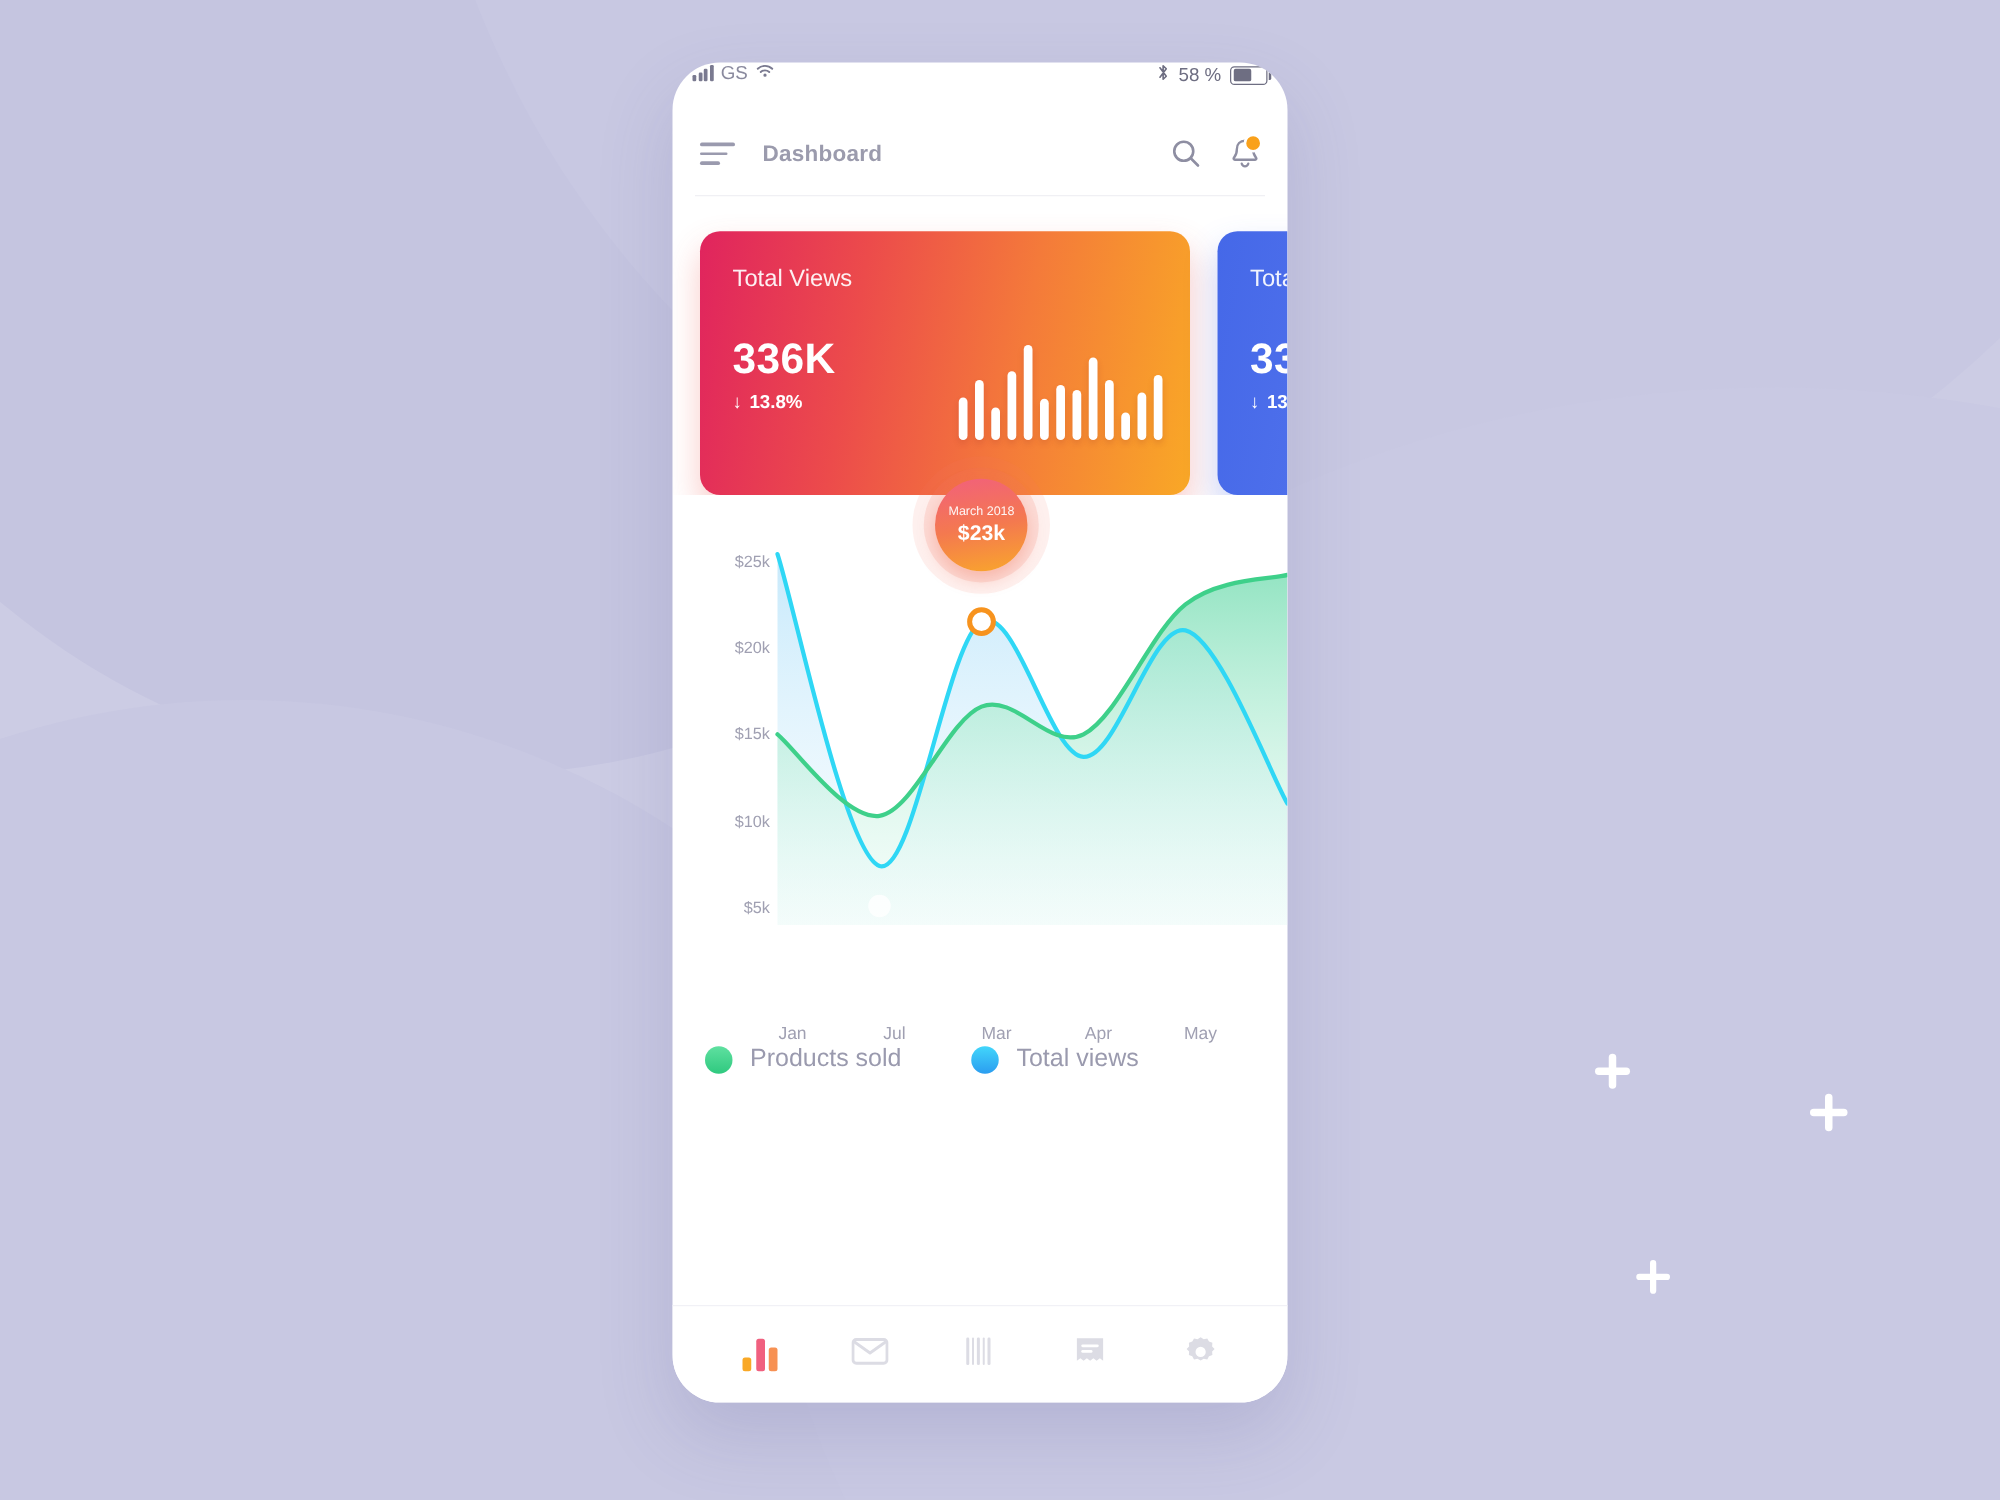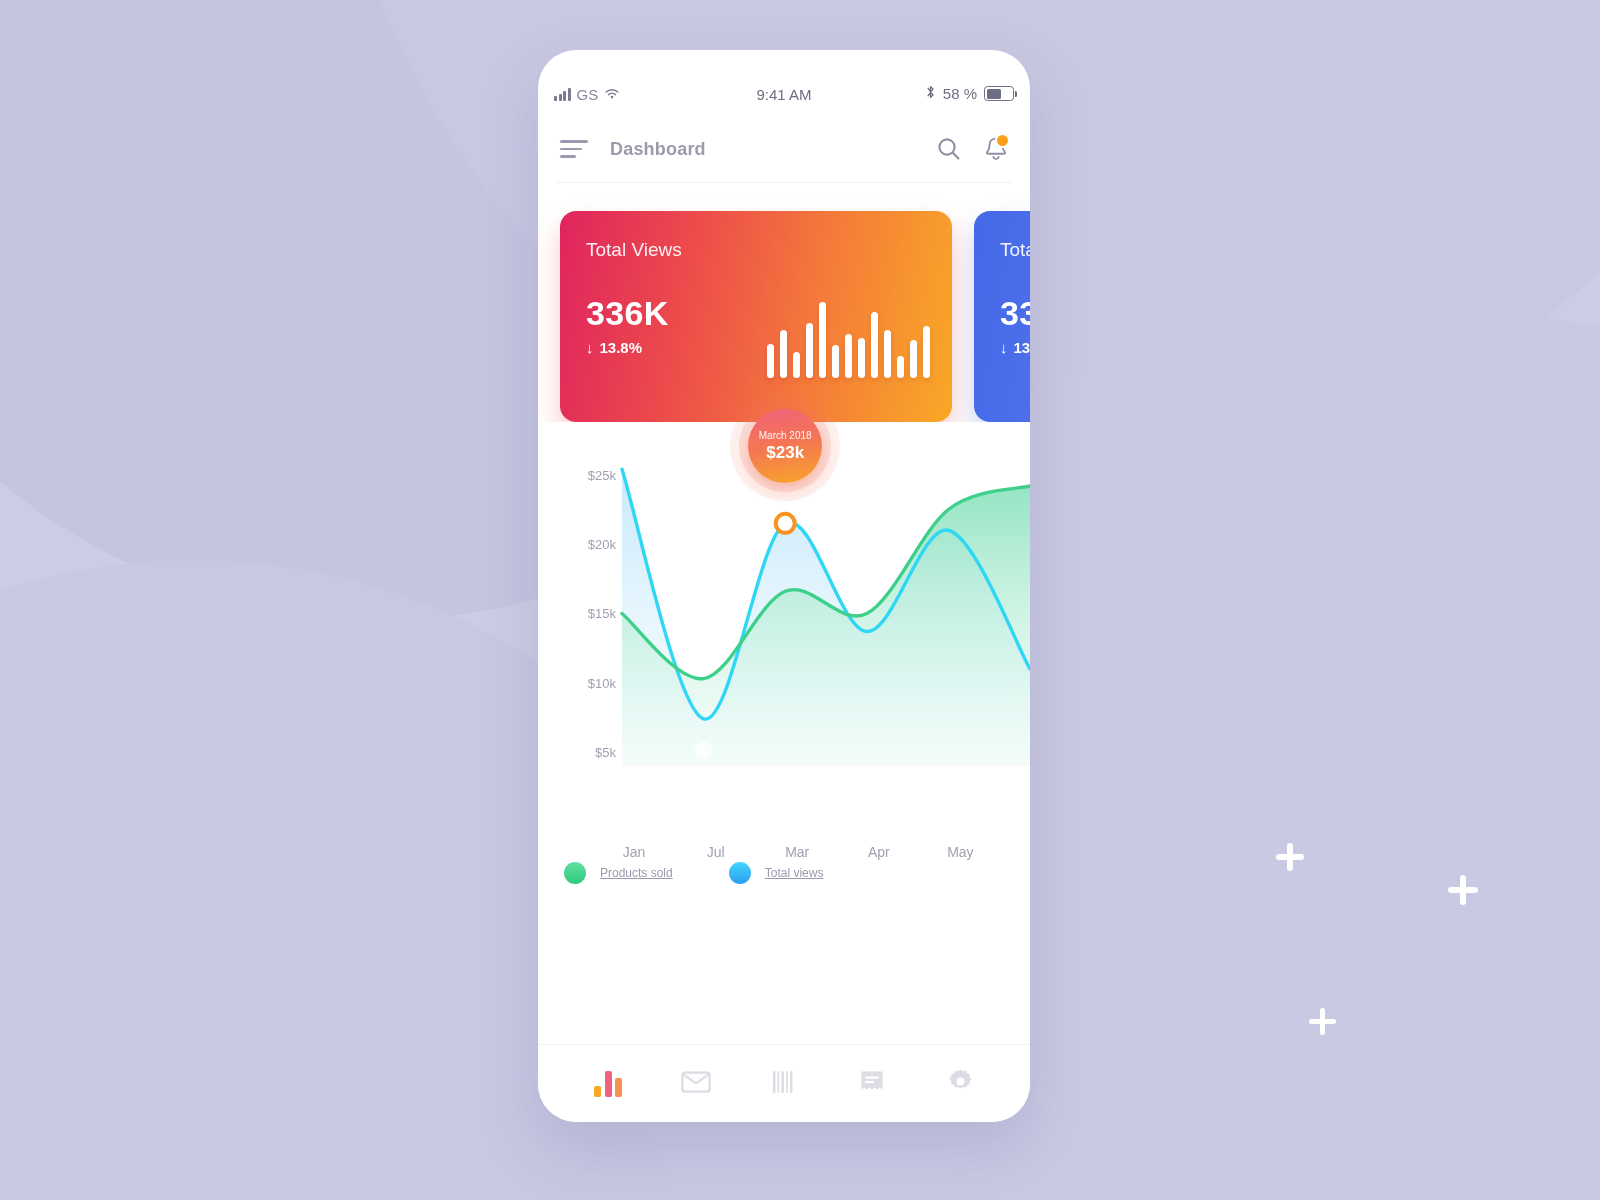--- a/index.html
+++ b/index.html
@@ -64,22 +64,22 @@
     background: #ffffff;
     border-radius: 38px;
     overflow: hidden;
     box-shadow: 0 26px 60px rgba(80,80,140,0.17);
   }
 
   
   .statusbar {
     height: 40px;
     display: flex;
-    align-items: flex-end;
-    padding: 13px 16px;
+    align-items: flex-start;
+    padding: 0 16px;
     font-size: 15px;
     color: #8a8a9e;
     position: relative;
   }
   .sb-left { display: flex; align-items: center; gap: 6px; }
   .sb-center {
     position: absolute; left: 0; right: 0;
     text-align: center;
     font-size: 15px; color: #6e6e82;
     pointer-events: none;
@@ -271,21 +271,21 @@
   .bubble-month { font-size: 10px; opacity: .93; }
   .bubble-val { font-size: 17px; font-weight: bold; margin-top: 2px; }
 
   
   .legend {
     display:flex; align-items:center; gap: 56px;
     padding: 10px 22px 0 26px;
   }
   .legend-item { display:flex; align-items:center; gap: 14px; }
   .legend-dot { width: 22px; height: 22px; border-radius: 50%; }
-  .legend-text { font-size: 12px; color: #9a9aae; text-decoration: underline; }
+  .legend-text { font-size: 20px; color: #9a9aae; }
 
   
   .bottomnav {
     position: absolute;
     left:0; right:0; bottom:0;
     height: 78px;
     border-top: 1px solid #f1f1f6;
     display:flex; align-items:center; justify-content:space-around;
     padding: 0 26px;
     box-sizing: border-box;
@@ -321,21 +321,20 @@
           </span>
         <span>GS</span>
         <span>
           <svg width="16" height="13" viewBox="0 0 16 13">
             <path d="M8 11.4a1.3 1.3 0 1 0 0-2.6 1.3 1.3 0 0 0 0 2.6z" fill="#7a7a90"></path>
             <path d="M4.6 7.6a5 5 0 0 1 6.8 0" stroke="#7a7a90" stroke-width="1.5" fill="none" stroke-linecap="round"></path>
             <path d="M2.2 5.0a8.4 8.4 0 0 1 11.6 0" stroke="#7a7a90" stroke-width="1.5" fill="none" stroke-linecap="round"></path>
           </svg>
         </span>
       </div>
-      <div class="sb-center">9:41 AM</div>
       <div class="sb-right">
         <span>
           <svg width="11" height="16" viewBox="0 0 11 16">
             <path d="M3 4.2L8 11 5.5 13.4V2.6L8 5 3 11.8" stroke="#6e6e82" stroke-width="1.3" fill="none" stroke-linejoin="round" stroke-linecap="round"></path>
           </svg>
         </span>
         <span>58 %</span>
         <span class="battery">
             <span style="width:58%"></span>
           </span>

